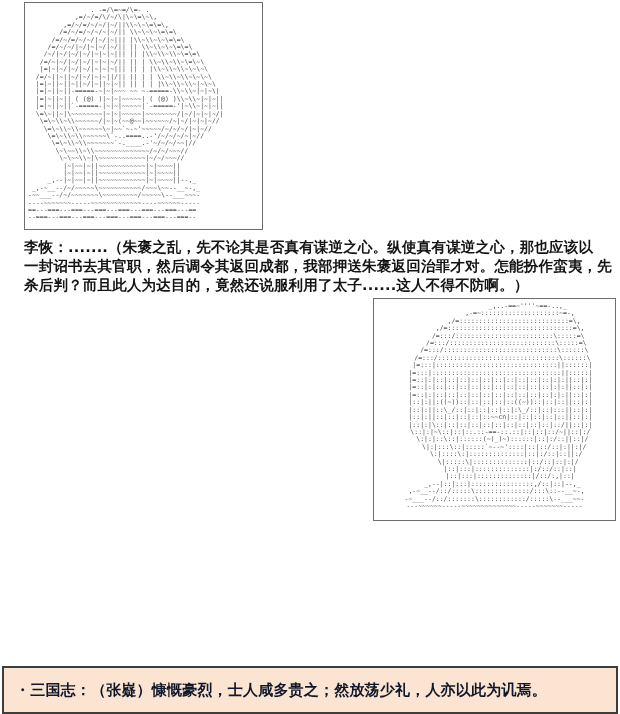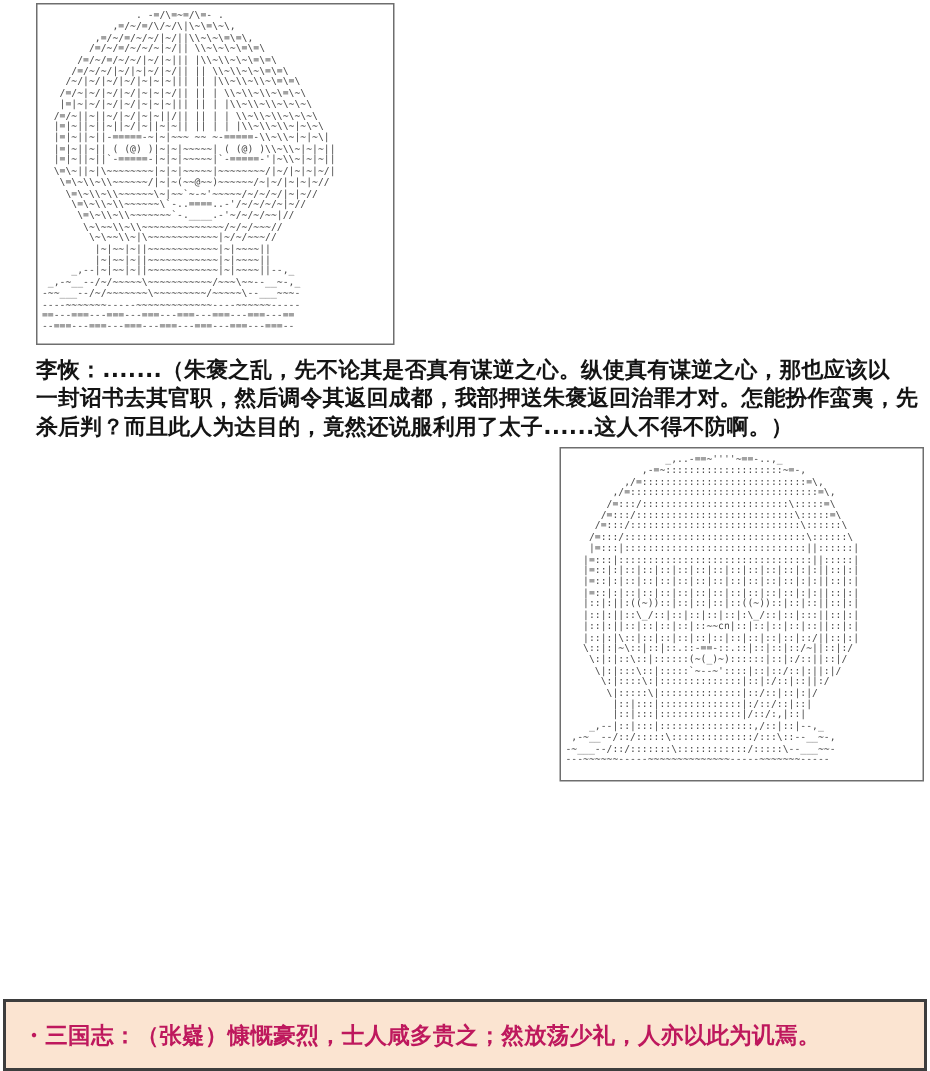--- a/index.html
+++ b/index.html
@@ -12,21 +12,21 @@
     font-family: "DejaVu Sans", sans-serif;
   }
   .aa-box {
     position: absolute;
     background: #ffffff;
     border: 1px solid #6e6e6e;
     overflow: hidden;
     box-sizing: border-box;
   }
   .aa-box-1 { left: 24px; top: 2px;   width: 239px; height: 228px; }
-  .aa-box-2 { left: 373px; top: 298px; width: 243px; height: 223px; }
+  .aa-box-2 { left: 373px; top: 298px; width: 243px; height: 223px; text-align: center; }
   .aa-box pre {
     margin: 0;
     padding: 4px 3px;
     font-family: "DejaVu Sans Mono", monospace;
     font-size: 6.5px;
     line-height: 7.4px;
     color: #4a4a4a;
     letter-spacing: 0;
   }
   .para {
@@ -50,21 +50,21 @@
     height: 44px;
     border: 2px solid #3d3d3d;
     display: flex;
     align-items: center;
     box-sizing: content-box;
   }
   .note-text {
     padding-left: 11px;
     font-size: 15px;
     font-weight: bold;
-    color: #be185d;
+    color: #0f172a;
     letter-spacing: 0.2px;
     white-space: nowrap;
   }
 </style>
 </head>
 <body>
 
 <div class="page">
 
   <div class="aa-box aa-box-1">

